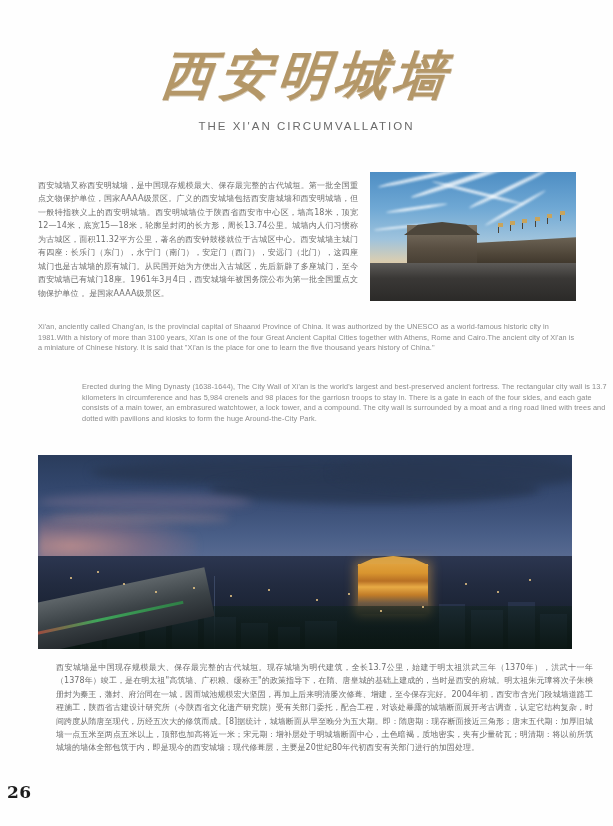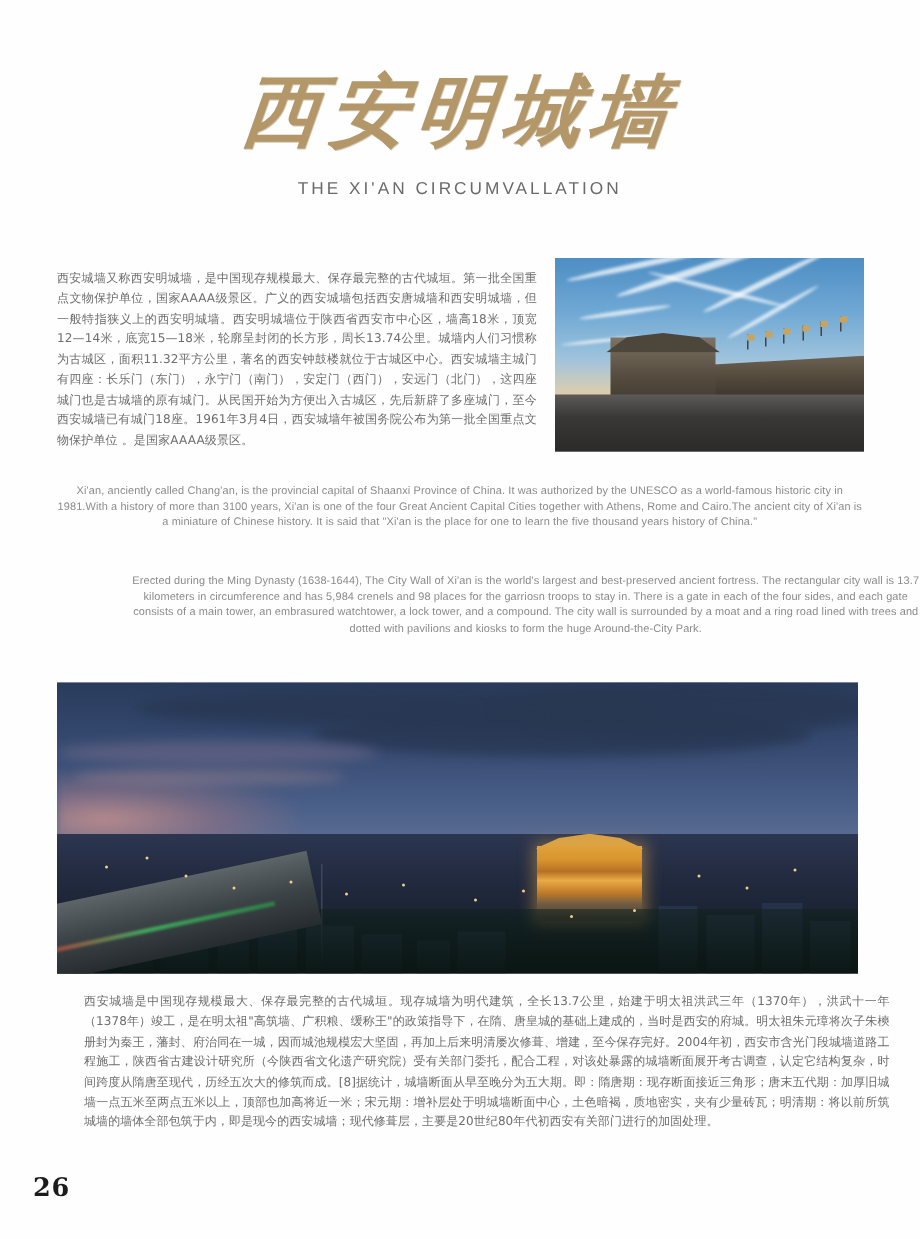--- a/index.html
+++ b/index.html
@@ -67,21 +67,21 @@
     margin-top: 12px;
   }
 
   .en-block {
     position: absolute;
     left: 38px;
     width: 537px;
     font-size: 7.3px;
     line-height: 10.6px;
     color: #8b8b8b;
-    text-align: center;
+    text-align: left;
     letter-spacing: 0.08px;
   }
   .en-1 { top: 322px; }
   .en-2 { top: 382px; margin-left: 44px; }
 
   .cn-bottom {
     position: absolute;
     left: 56px;
     top: 661px;
     width: 537px;
@@ -274,21 +274,21 @@
   .citylight {
     position: absolute;
     background: #f4cf8a;
     border-radius: 50%;
     filter: blur(0.4px);
   }
 
   
   .page-number {
     position: absolute;
-    left: 22px;
+    left: 7px;
     top: 782px;
     font-family: "DejaVu Serif", "Liberation Serif", serif;
     font-size: 17px;
     font-weight: 700;
     color: #1c1c1c;
     letter-spacing: 0.5px;
   }
 </style>
 </head>
 <body>

